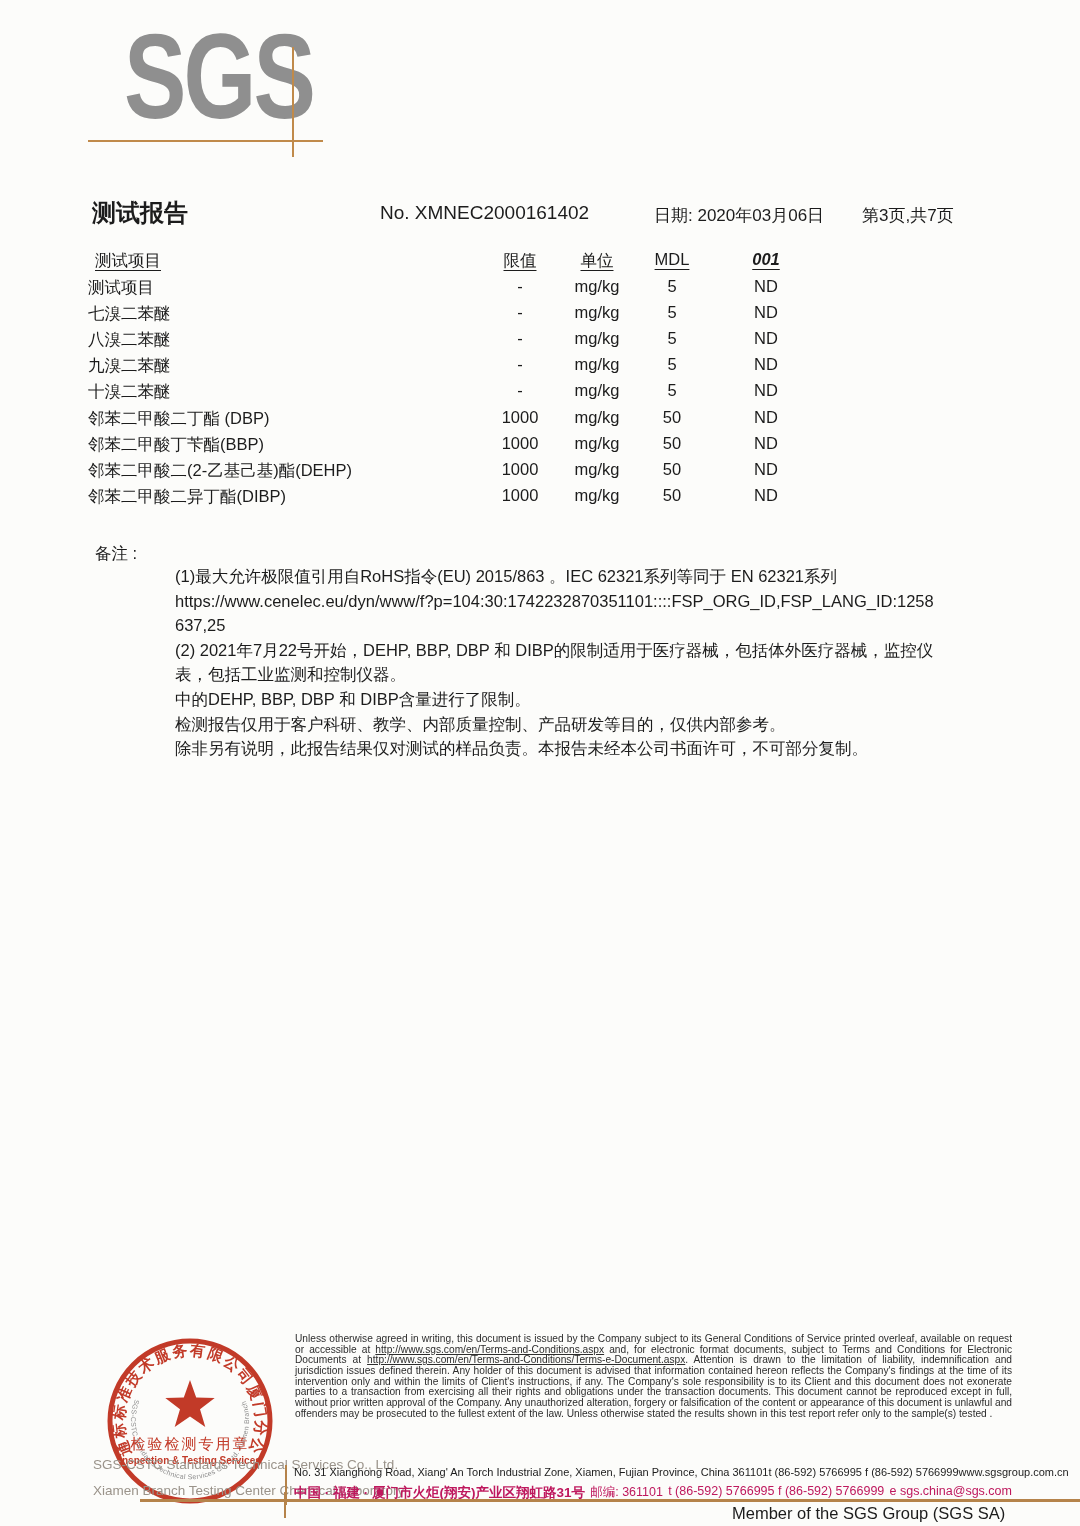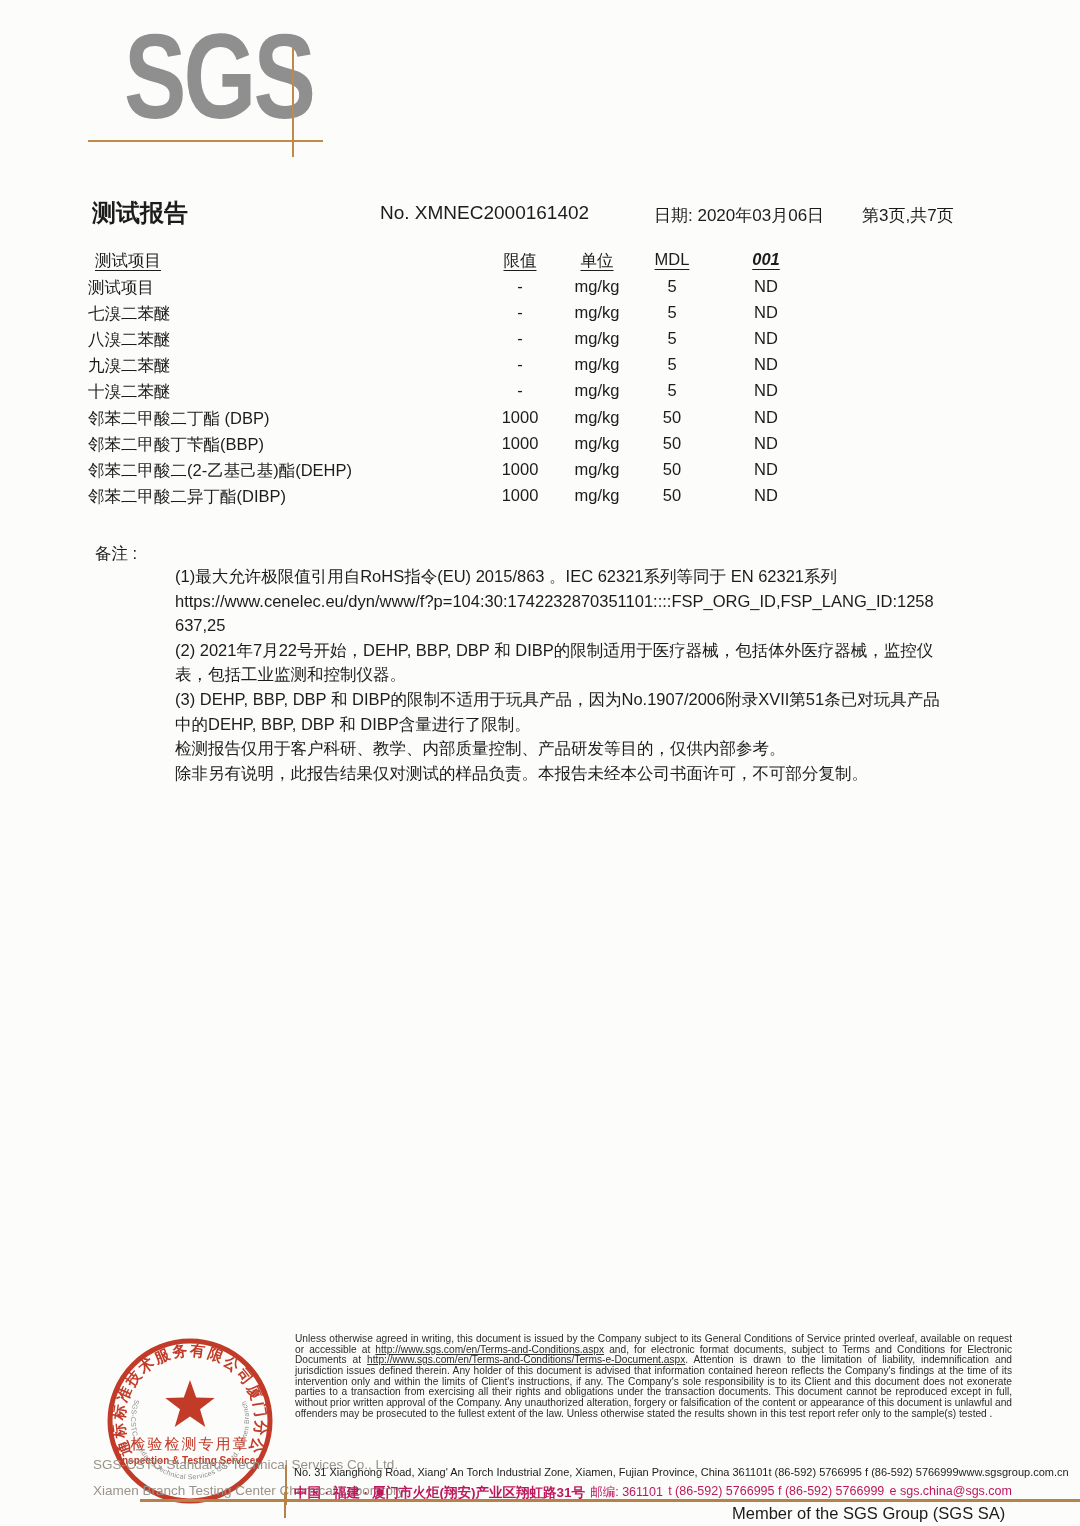--- a/index.html
+++ b/index.html
@@ -154,21 +154,20 @@
     <span class="c-val">ND</span>
   </div>
 
   <div class="notes-label">备注 :</div>
   <div class="notes-body">
     <div class="nline">(1)最大允许极限值引用自RoHS指令(EU) 2015/863 。IEC 62321系列等同于 EN 62321系列</div>
     <div class="nline">https://www.cenelec.eu/dyn/www/f?p=104:30:1742232870351101::::FSP_ORG_ID,FSP_LANG_ID:1258</div>
     <div class="nline">637,25</div>
     <div class="nline">(2) 2021年7月22号开始，DEHP, BBP, DBP 和 DIBP的限制适用于医疗器械，包括体外医疗器械，监控仪</div>
     <div class="nline">表，包括工业监测和控制仪器。</div>
-    <div class="nline">(3) DEHP, BBP, DBP 和 DIBP的限制不适用于玩具产品，因为No.1907/2006附录XVII第51条已对玩具产品</div>
     <div class="nline">中的DEHP, BBP, DBP 和 DIBP含量进行了限制。</div>
     <div class="nline">检测报告仅用于客户科研、教学、内部质量控制、产品研发等目的，仅供内部参考。</div>
     <div class="nline">除非另有说明，此报告结果仅对测试的样品负责。本报告未经本公司书面许可，不可部分复制。</div>
   </div>
 
   <svg class="stamp-svg" width="176" height="172" viewBox="0 0 176 172">
     <defs>
       <path id="ringPath" d="M 30,116 A 66,66 0 1 1 146,116" fill="none"></path>
       <path id="grayPath" d="M 33,62 A 59,59 0 1 0 143,62" fill="none"></path>
     </defs>

